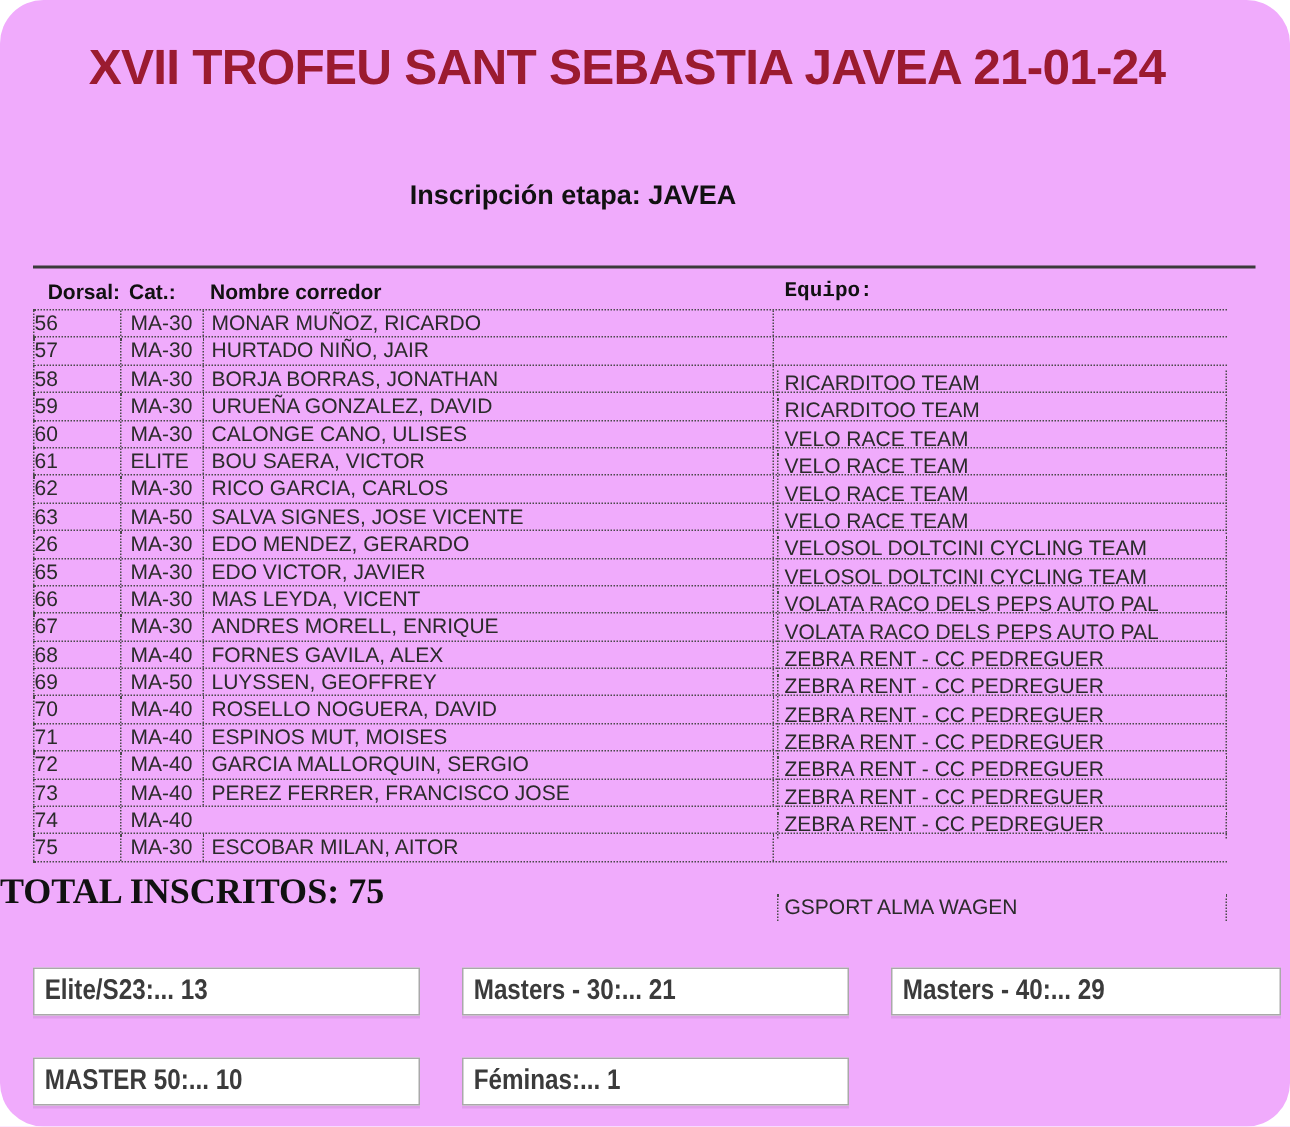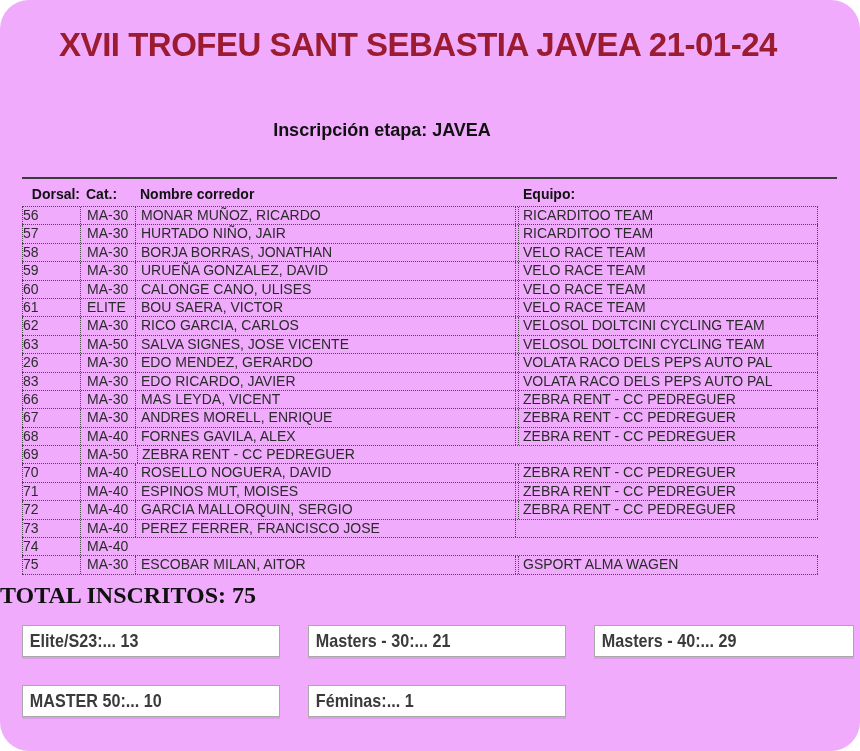--- a/index.html
+++ b/index.html
@@ -35,51 +35,51 @@
   
   #thead{
     position:absolute;left:22px;top:185px;width:796px;height:18px;
     display:flex;
     font-size:14px;font-weight:bold;color:#111;
     line-height:18px;white-space:nowrap;
   }
   #thead .h-dorsal{width:58px;padding-left:3px;box-sizing:border-box;text-align:right;}
   #thead .h-cat{width:55px;padding-left:6px;box-sizing:border-box;}
   #thead .h-nombre{width:383px;padding-left:5px;box-sizing:border-box;}
-  #thead .h-equipo{flex:1;padding-left:5px;box-sizing:border-box;}
+  #thead .h-equipo{flex:1;padding-left:5px;box-sizing:border-box;font-family:Liberation Mono, monospace;}
   
   #trows{
     position:absolute;left:22px;top:206px;width:796px;
     border-top:1px dotted #4a4a4a;
     font-size:14px;color:#2b2b2b;
   }
   .t-row{
     display:flex;height:18.4px;box-sizing:border-box;
     border-bottom:1px dotted #4a4a4a;
     white-space:nowrap;
   }
   .t-row .cell{
     box-sizing:border-box;height:100%;
     line-height:17.5px;overflow:hidden;
   }
   .cell.dorsal{width:58px;border-left:1px dotted #4a4a4a;text-align:left;}
   .cell.cat{width:55px;border-left:1px dotted #4a4a4a;padding-left:6px;}
   .cell.nombre{width:381px;border-left:1px dotted #4a4a4a;border-right:1px dotted #4a4a4a;padding-left:5px;}
   .cell.gap{width:2px;}
-  .cell.equipo{flex:1;border-left:1px dotted #4a4a4a;border-right:1px dotted #4a4a4a;padding-left:4px;}
+  .cell.equipo{flex:1;border-left:1px dotted #4a4a4a;border-right:1px dotted #4a4a4a;padding-left:4px;margin-top:40px;}
   
   #total{
     position:absolute;left:0;top:582px;width:776px;
     font-family:"Liberation Serif", serif;
     font-size:24px;font-weight:bold;color:#111;
     white-space:nowrap;
   }
   
   #summary{
-    position:absolute;left:22px;top:625px;width:816px;
+    position:absolute;left:22px;top:645px;width:816px;
     display:grid;
     grid-template-columns:258px 258px 260px;
     column-gap:20px;row-gap:6px;gap:28px;
   }
   .sum-box{
     height:32px;box-sizing:border-box;
     border:1px solid #a9a9a9;
     box-shadow:0 2px 0 rgba(0,0,0,0.07);
     background:#ffffff;
     display:flex;align-items:center;
@@ -169,23 +169,23 @@
         <div class="cell equipo">VELOSOL DOLTCINI CYCLING TEAM</div>
       </div>
       <div class="t-row">
         <div class="cell dorsal">26</div>
         <div class="cell cat">MA-30</div>
         <div class="cell nombre">EDO MENDEZ, GERARDO</div>
         <div class="cell gap"></div>
         <div class="cell equipo">VOLATA RACO DELS PEPS AUTO PAL</div>
       </div>
       <div class="t-row">
-        <div class="cell dorsal">83</div>
-        <div class="cell cat">MA-30</div>
-        <div class="cell nombre">EDO RICARDO, JAVIER</div>
+        <div class="cell dorsal">65</div>
+        <div class="cell cat">MA-30</div>
+        <div class="cell nombre">EDO VICTOR, JAVIER</div>
         <div class="cell gap"></div>
         <div class="cell equipo">VOLATA RACO DELS PEPS AUTO PAL</div>
       </div>
       <div class="t-row">
         <div class="cell dorsal">66</div>
         <div class="cell cat">MA-30</div>
         <div class="cell nombre">MAS LEYDA, VICENT</div>
         <div class="cell gap"></div>
         <div class="cell equipo">ZEBRA RENT - CC PEDREGUER</div>
       </div>
@@ -199,20 +199,21 @@
       <div class="t-row">
         <div class="cell dorsal">68</div>
         <div class="cell cat">MA-40</div>
         <div class="cell nombre">FORNES GAVILA, ALEX</div>
         <div class="cell gap"></div>
         <div class="cell equipo">ZEBRA RENT - CC PEDREGUER</div>
       </div>
       <div class="t-row">
         <div class="cell dorsal">69</div>
         <div class="cell cat">MA-50</div>
+        <div class="cell nombre">LUYSSEN, GEOFFREY</div>
         <div class="cell gap"></div>
         <div class="cell equipo">ZEBRA RENT - CC PEDREGUER</div>
       </div>
       <div class="t-row">
         <div class="cell dorsal">70</div>
         <div class="cell cat">MA-40</div>
         <div class="cell nombre">ROSELLO NOGUERA, DAVID</div>
         <div class="cell gap"></div>
         <div class="cell equipo">ZEBRA RENT - CC PEDREGUER</div>
       </div>

